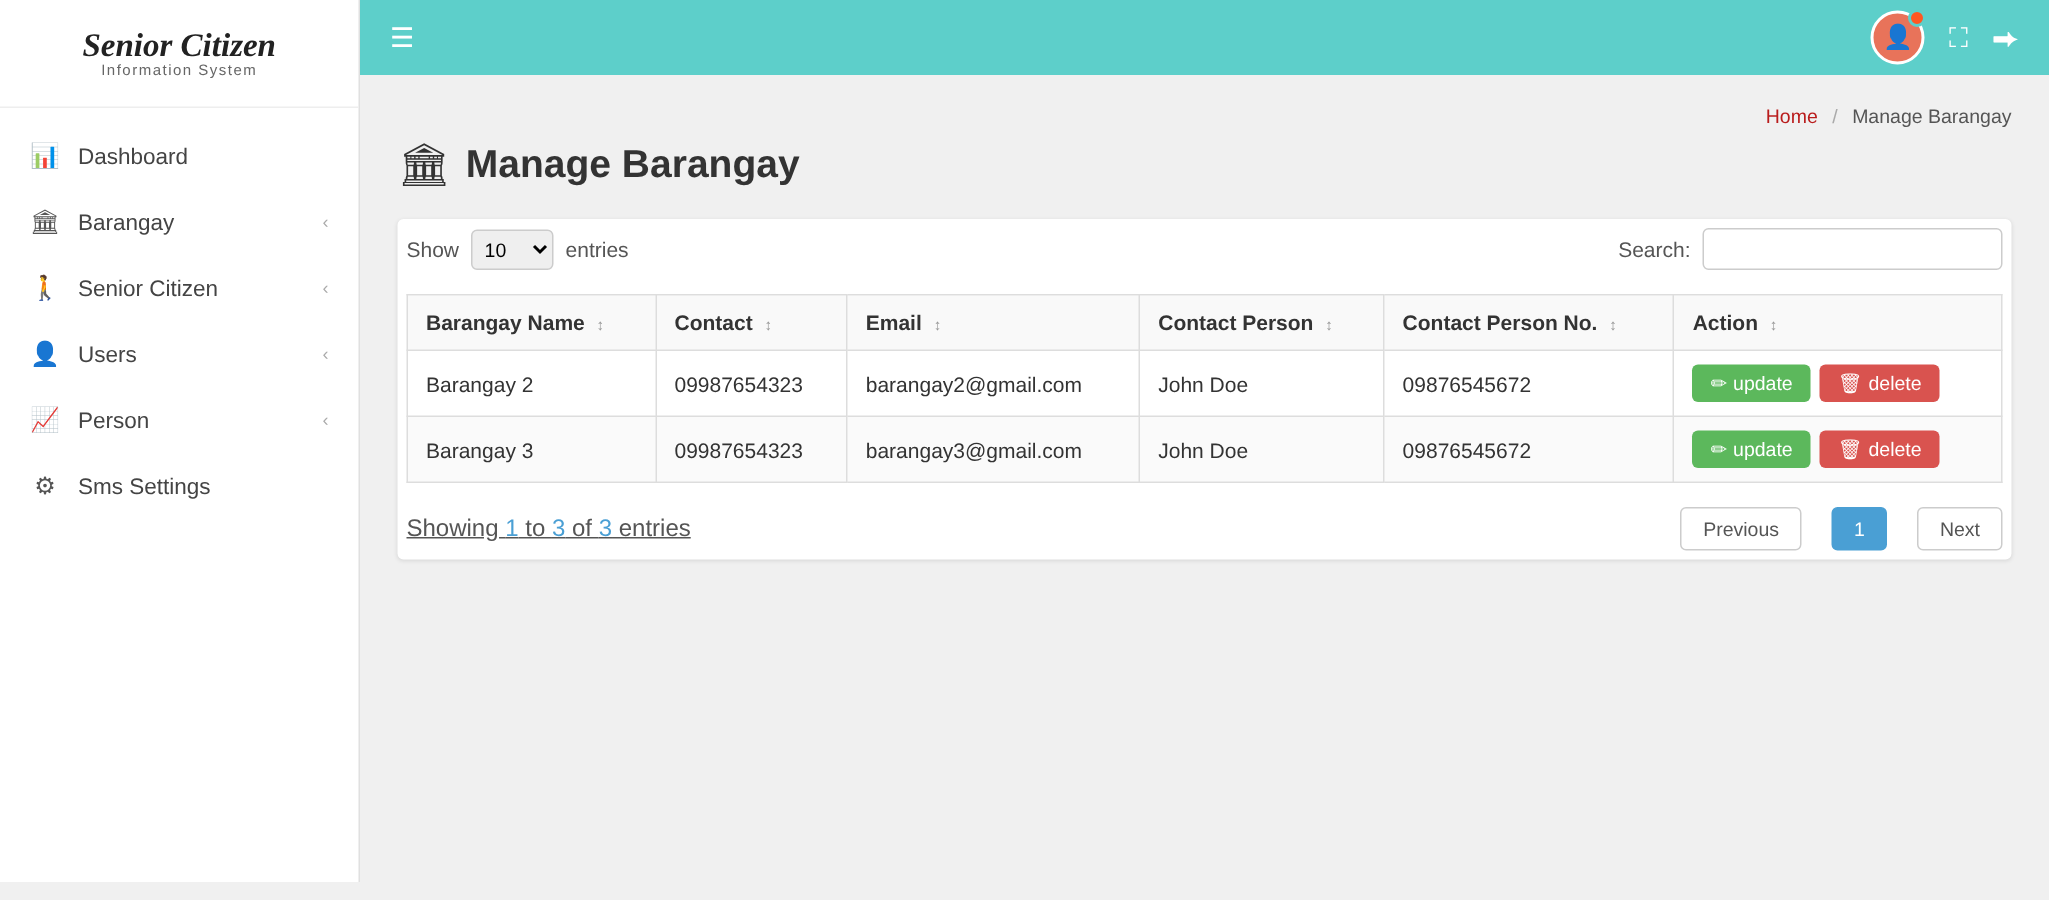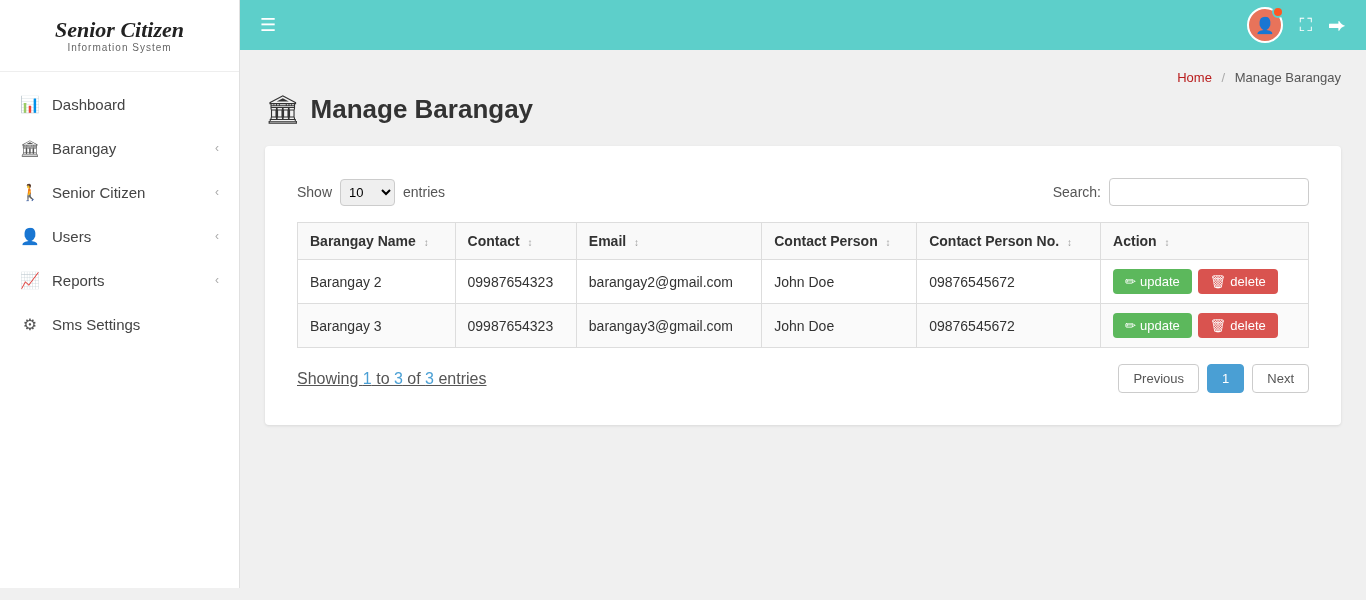--- a/index.html
+++ b/index.html
@@ -108,21 +108,21 @@
       gap: 10px;
       margin-bottom: 20px;
     }
     .page-header-icon { font-size: 28px; color: #333; }
     .page-header-title { font-size: 26px; font-weight: bold; color: #333; }
 
     
     .table-card {
       background: #fff;
       border-radius: 4px;
-      padding: 32px;
+      padding: 6px;
       box-shadow: 0 1px 3px rgba(0,0,0,0.1);
     }
 
     
     .table-controls {
       display: flex;
       justify-content: space-between;
       align-items: center;
       margin-bottom: 16px;
     }
@@ -193,21 +193,21 @@
 
     
     .table-footer {
       display: flex;
       justify-content: space-between;
       align-items: center;
       margin-top: 16px;
     }
     .showing-info { font-size: 16px; color: #555; text-decoration: underline; }
     .showing-info span { color: #4a9fd4; }
-    .pagination { display: flex; align-items: center; gap: 8px; }
+    .pagination { display: flex; align-items: center; gap: 20px; }
     .page-btn {
       padding: 6px 14px;
       border: 1px solid #ccc;
       background: #fff;
       border-radius: 4px;
       cursor: pointer;
       font-size: 13px;
       color: #555;
     }
     .page-btn.active {
@@ -250,21 +250,21 @@
       <div class="nav-item">
     <div class="nav-item-left">
       <span class="nav-icon">👤</span>
       <span class="nav-label">Users</span>
     </div>
     <span class="nav-chevron">‹</span>
   </div>
       <div class="nav-item">
     <div class="nav-item-left">
       <span class="nav-icon">📈</span>
-      <span class="nav-label">Reports</span>
+      <span class="nav-label">Person</span>
     </div>
     <span class="nav-chevron">‹</span>
   </div>
       <div class="nav-item">
     <div class="nav-item-left">
       <span class="nav-icon">⚙</span>
       <span class="nav-label">Sms Settings</span>
     </div>
 
   </div>

